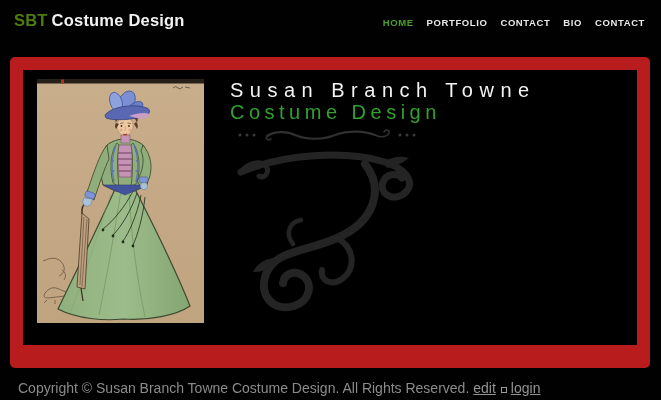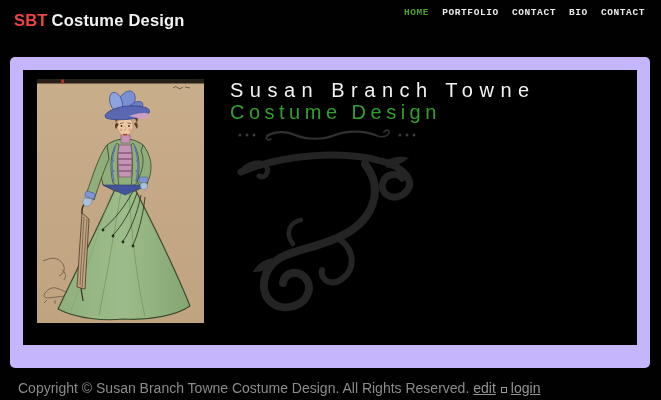--- a/index.html
+++ b/index.html
@@ -2,28 +2,28 @@
 <html><head>
 <meta charset="utf-8">
 <style>
   * { box-sizing: border-box; margin: 0; padding: 0; }
   html,body { width: 661px; height: 400px; overflow: hidden; }
   body { background: #010101; font-family: "Liberation Sans", sans-serif; position: relative; }
 
   
   .header { position: absolute; top: 0; left: 0; width: 661px; height: 57px; background: #010101; }
   .logo { position: absolute; left: 14px; top: 11px; font-size: 16.5px; font-weight: bold; letter-spacing: 0.2px; cursor: pointer; }
-  .logo .g { color: #ef4444; }
+  .logo .g { color: #4d7c0f; }
   .logo .w { color: #f2f2f2; margin-left: 4px; }
-  .nav { position: absolute; right: 16px; top: 7px; display: flex; gap: 13px; font-family: Liberation Mono, monospace; }
+  .nav { position: absolute; right: 16px; top: 17px; display: flex; gap: 13px; }
   .nav a { font-size: 9.5px; font-weight: bold; letter-spacing: 0.6px; color: #e9e9e9; text-decoration: none; }
   .nav a.active { color: #4ba02a; }
 
   
-  .panel { position: absolute; left: 10px; top: 57px; width: 640px; height: 311px; background: #c4b5fd; border-radius: 5px; }
+  .panel { position: absolute; left: 10px; top: 57px; width: 640px; height: 311px; background: #b91c1c; border-radius: 5px; }
   .inner { position: absolute; left: 13px; top: 13px; right: 13px; bottom: 23px; background: #000000; }
 
   .sketch { position: absolute; left: 14px; top: 9px; width: 167px; height: 244px; }
   .sketch svg { display: block; }
 
   .hero { position: absolute; left: 207px; top: 0; right: 6px; bottom: 0; }
   .hero h1 { margin-top: 9px; font-weight: normal; }
   .hero .line1 { display: block; font-size: 20px; line-height: 22px; letter-spacing: 6.5px; color: #f3f3f3; white-space: nowrap; }
   .hero .line2 { display: block; font-size: 20px; line-height: 23px; letter-spacing: 4.5px; color: #32a02d; white-space: nowrap; }
   .divider { margin: 3px 0 0 7px; width: 180px; height: 12px; }

